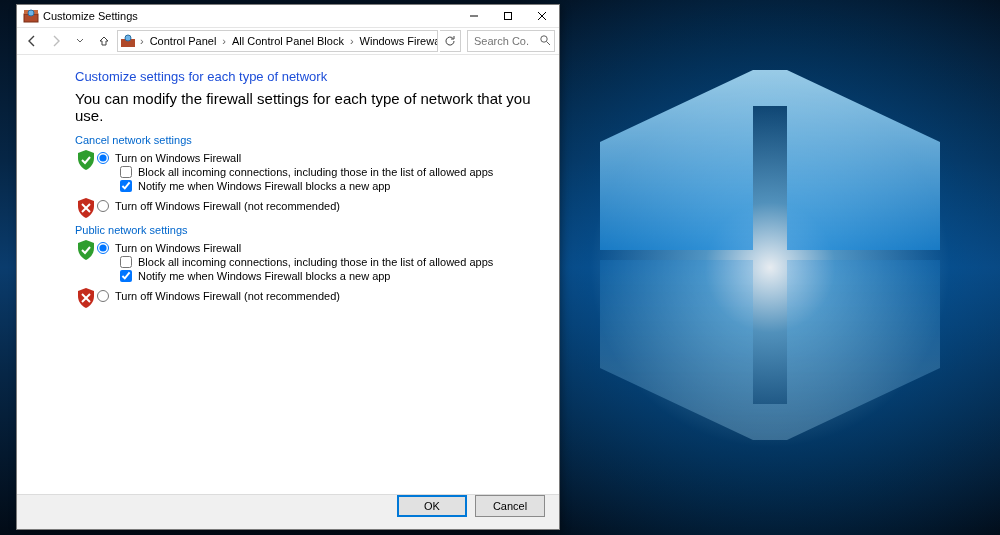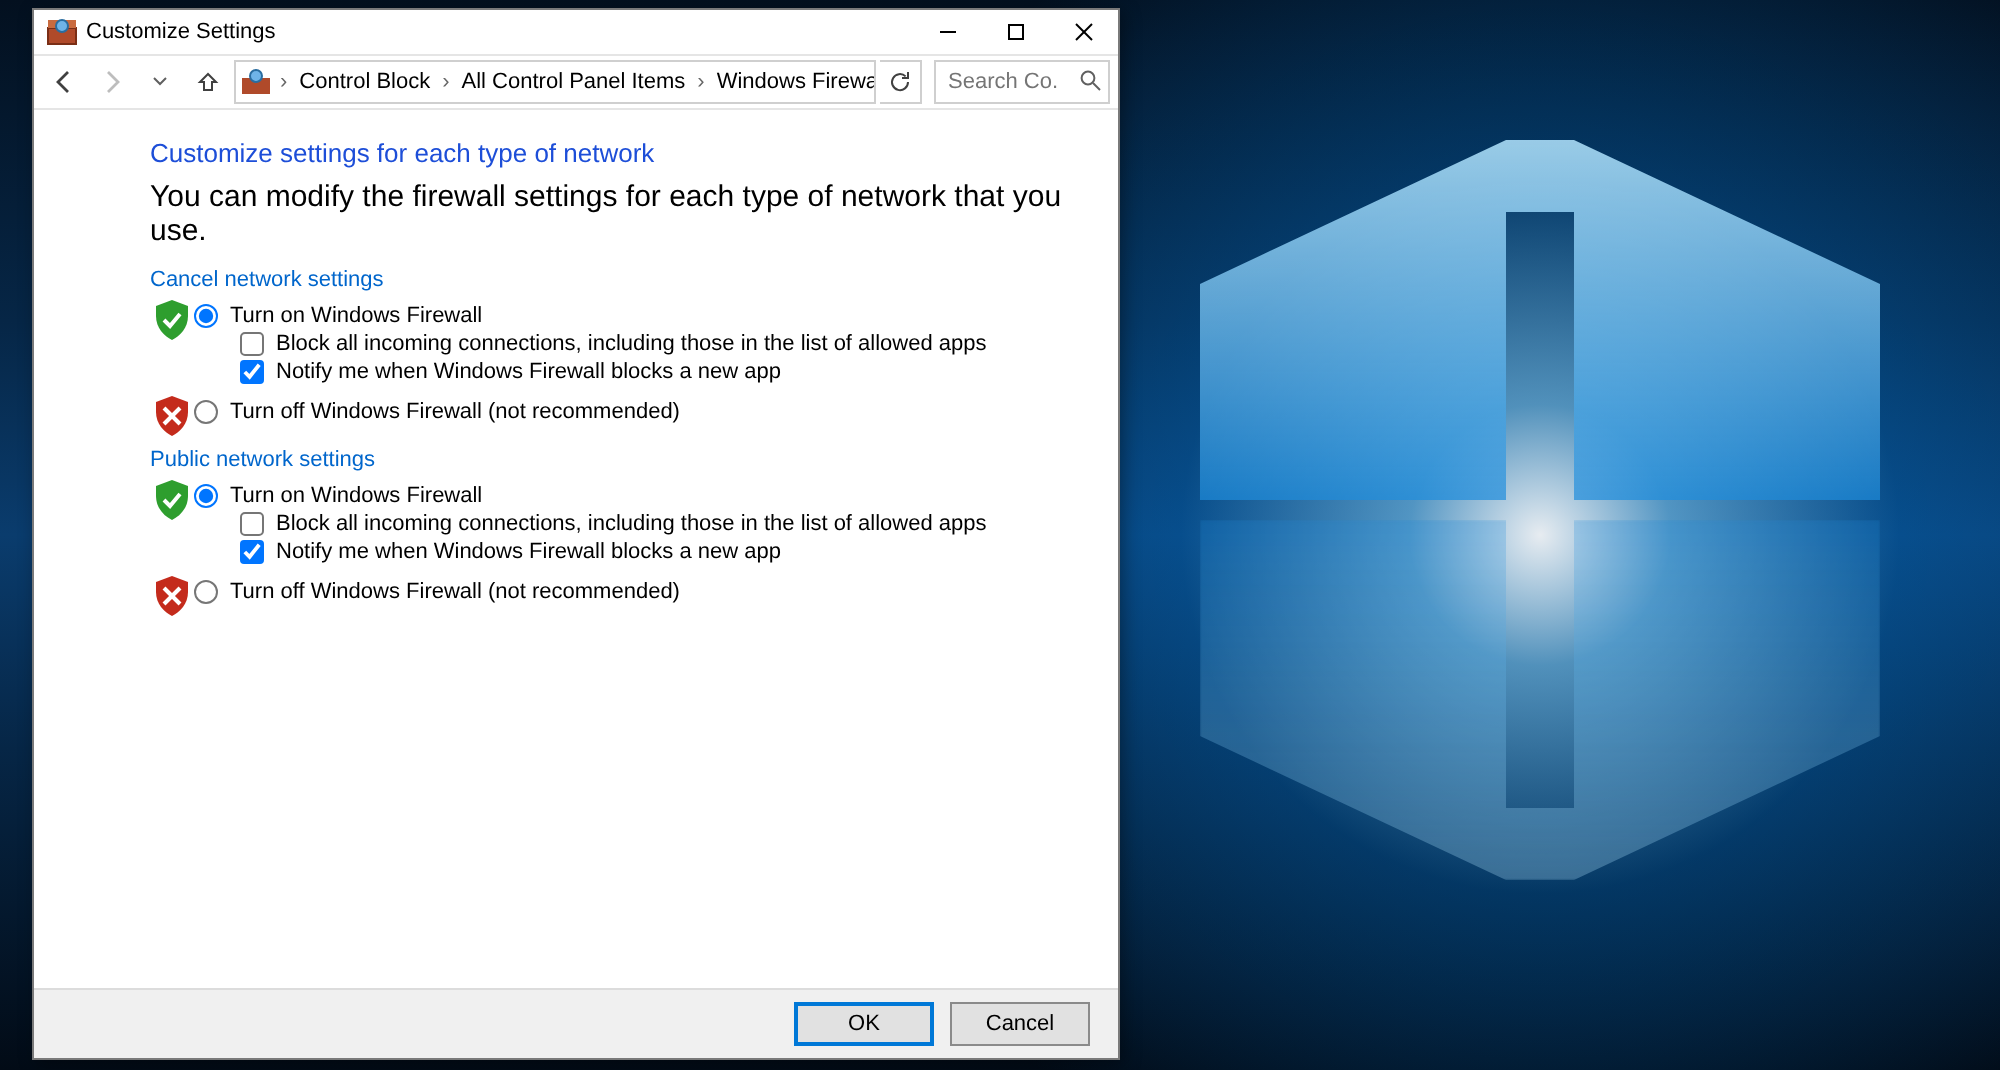--- a/index.html
+++ b/index.html
@@ -58,21 +58,21 @@
   .row{display:flex;align-items:flex-start;margin:2px 0;}
   .shield{width:22px;flex:0 0 22px;display:flex;justify-content:center;}
   .shield svg{width:18px;height:20px;}
   .opts{flex:1;}
   .radioRow, .chkRow{display:flex;align-items:center;gap:6px;margin:2px 0;}
   .chkRow{margin-left:23px;}
   input[type=radio],input[type=checkbox]{margin:0;width:12px;height:12px;}
   label{font-size:11px;}
   
   .footer{height:34px;border-top:1px solid #dcdcdc;background:#f0f0f0;
-    display:flex;align-items:center;justify-content:flex-end;gap:8px;padding-right:14px;}
+    display:flex;align-items:flex-start;justify-content:flex-end;gap:8px;padding-right:14px;}
   .btn{min-width:68px;height:20px;border:1px solid #8a8a8a;background:#e1e1e1;
     font-size:11px;display:flex;align-items:center;justify-content:center;}
   .btn.primary{border:1px solid #0078d7;box-shadow:inset 0 0 0 1px #0078d7;}
 </style>
 </head>
 <body>
 
 <div id="desktop"></div>
 
 <div id="win">
@@ -129,23 +129,23 @@
       </div>
 
     <div class="crumbs">
       <span class="ci">
         <svg viewBox="0 0 16 16">
             <rect x="1" y="6" width="14" height="8" fill="#b04a2a"></rect>
             <circle cx="8" cy="5" r="3" fill="#6fb4e8" stroke="#2a6da0"></circle>
           </svg>
       </span>
       <span class="sep">›</span>
-      <span class="crumb">Control Block</span>
+      <span class="crumb">Control Panel</span>
       <span class="sep">›</span>
-      <span class="crumb">All Control Panel Items</span>
+      <span class="crumb">All Control Panel Block</span>
       <span class="sep">›</span>
       <span class="crumb">Windows Firewall</span>
 
       <span style="flex:1"></span>
 
     </div>
     <div class="refresh">
       <svg width="12" height="12" viewBox="0 0 12 12">
           <path d="M10 6a4 4 0 1 1-1.2-2.8M10 1v3H7" fill="none" stroke="#404040" stroke-width="1"></path>
         </svg>

